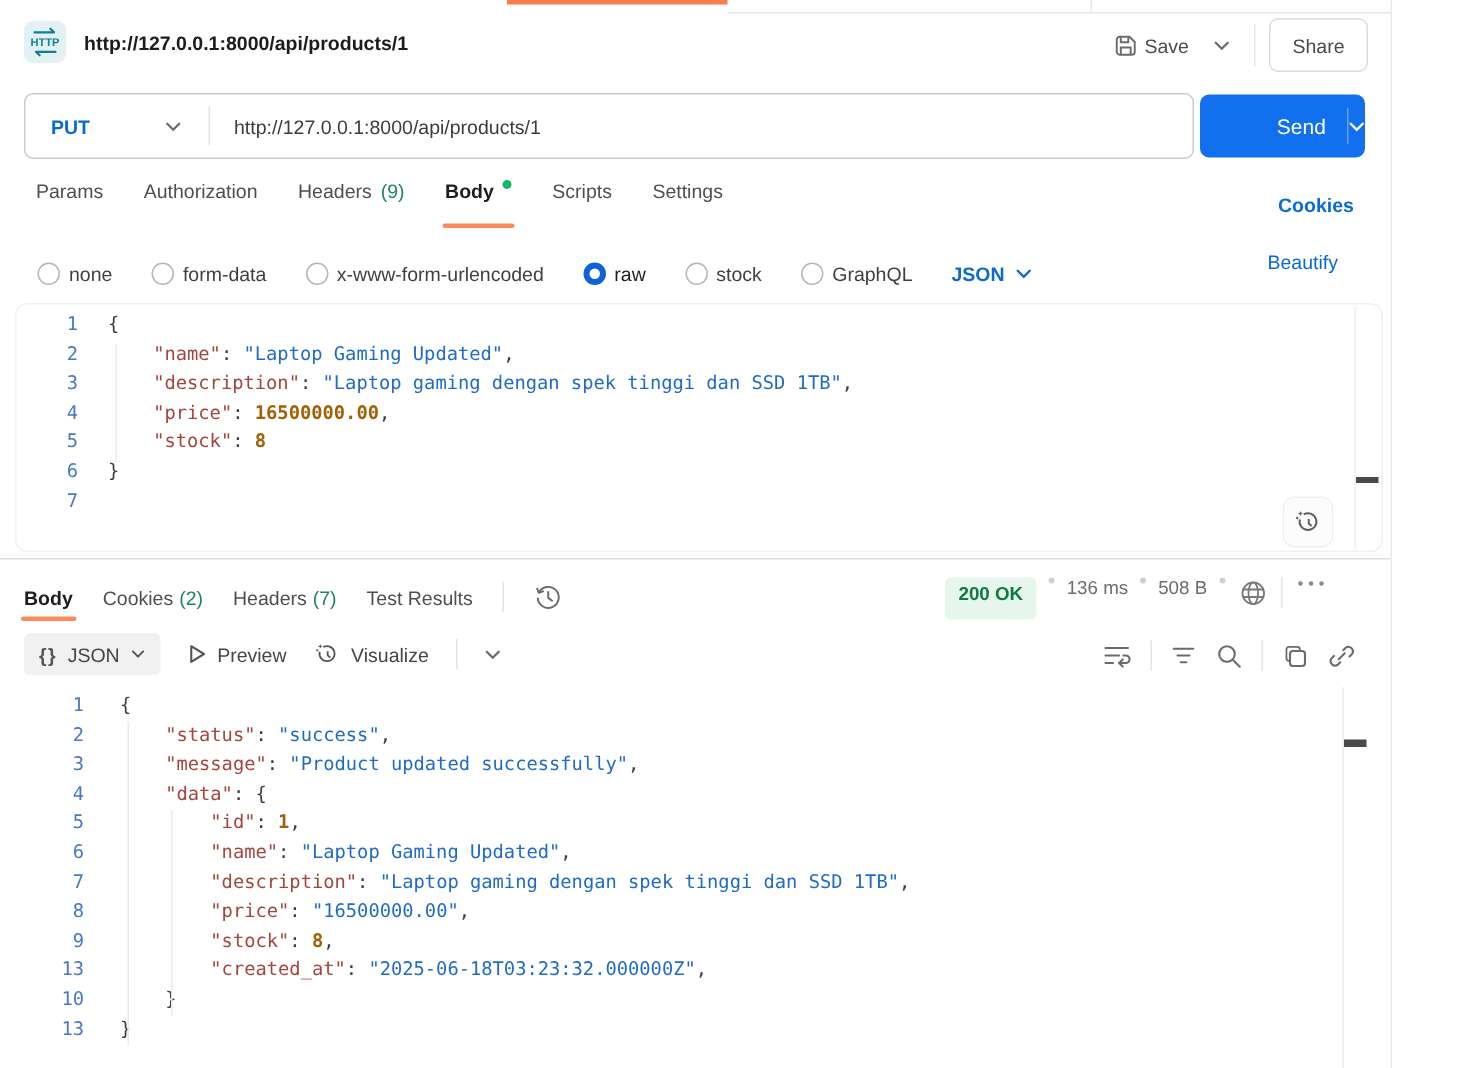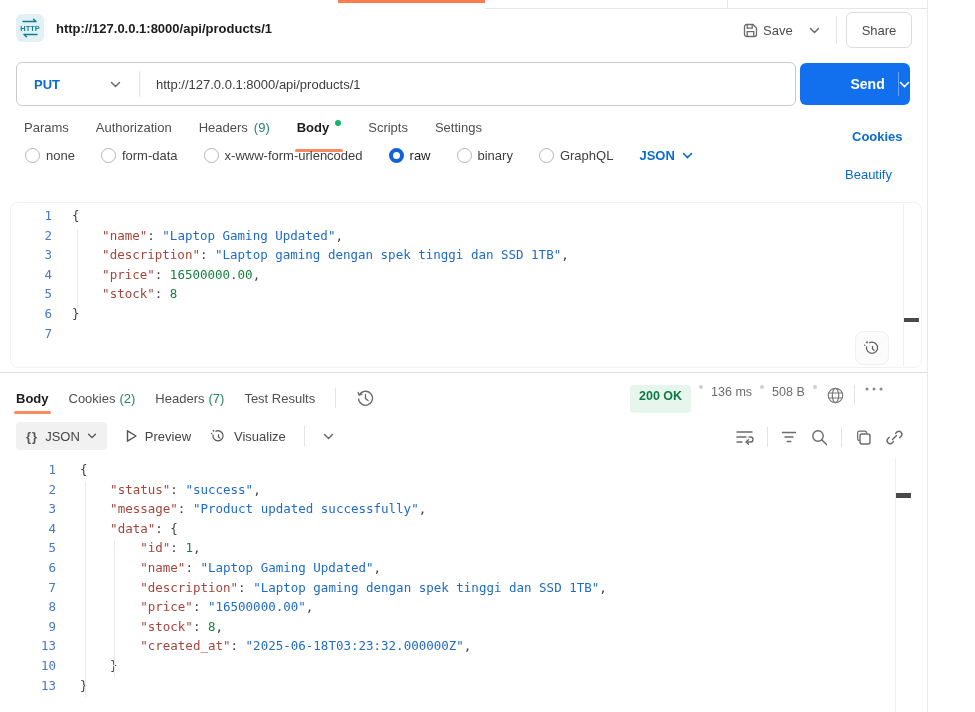--- a/index.html
+++ b/index.html
@@ -25,52 +25,52 @@
              font-size:13px;color:#494949;}
   
   .url-box{position:absolute;left:16px;top:62px;width:780px;height:44px;border:1px solid #c8cbcf;
            border-radius:6px;display:flex;align-items:center;box-sizing:border-box;background:#fff;}
   .method{padding-left:17px;width:62px;font-size:13px;font-weight:700;color:#0a6bce;}
   .method-chevron{margin-left:14px;}
   .url-div{width:1px;height:26px;background:#e3e3e3;margin:0 16px 0 18px;}
   .url-text{font-size:13px;color:#3c3c3c;}
   .send-btn{position:absolute;left:800px;top:63px;width:110px;height:42px;background:#1270ef;
             border-radius:6px;display:flex;align-items:stretch;color:#fff;}
-  .send-label{width:75px;display:flex;align-items:center;justify-content:center;font-size:14px;font-weight:700;margin-left:37px;}
+  .send-label{width:75px;display:flex;align-items:center;justify-content:center;font-size:14px;font-weight:400;margin-left:37px;}
   .send-div{width:1px;background:rgba(255,255,255,.35);margin:9px 0;}
   .send-chevron{flex:1;display:flex;align-items:center;justify-content:center;}
   
   .req-tabs{position:absolute;left:24px;top:120px;height:32px;display:flex;gap:27px;
             align-items:center;font-size:13px;color:#4f4f4f;}
   .req-tab{position:relative;height:32px;display:flex;align-items:flex-start;gap:6px;cursor:pointer;}
   .req-tab .count{color:#1d8860;}
   .req-tab.active{color:#1d1d1d;font-weight:700;}
   .tab-underline{position:absolute;left:-2px;bottom:0;width:calc(100% + 4px);height:3px;
                  background:#fb8a5f;border-radius:2px;}
   .green-dot{width:6px;height:6px;border-radius:50%;background:#12b76a;}
   .cookies-link{position:absolute;left:852px;top:129px;font-size:13px;font-weight:700;color:#0a6bce;}
   
-  .body-type-row{position:absolute;left:25px;top:148px;height:30px;display:flex;align-items:flex-start;
+  .body-type-row{position:absolute;left:25px;top:160px;height:30px;display:flex;align-items:flex-end;
                  gap:26px;font-size:13px;color:#3f3f3f;}
   .bt-option{display:flex;align-items:center;gap:6px;cursor:pointer;}
   .radio{width:15px;height:15px;border-radius:50%;border:1.5px solid #b6b6b6;box-sizing:border-box;background:#fff;}
   .radio.sel{border:4.5px solid #0f62d7;}
   .bt-option.sel-lbl{color:#1d1d1d;}
   .json-select{display:flex;align-items:center;gap:7px;color:#0a6bce;font-weight:700;cursor:pointer;}
   .beautify-link{position:absolute;left:845px;top:167px;font-size:13px;font-weight:400;color:#0a6bce;}
   
   .code-area{position:absolute;font-family:"DejaVu Sans Mono","Liberation Mono",monospace;font-size:12.5px;}
   .code-line{display:flex;height:19.6px;line-height:19.6px;}
   .ln{text-align:right;color:#4878c8;flex:none;}
   .req-code .ln{width:52px;margin-right:20px;}
   .res-code .ln{width:56px;margin-right:24px;}
   .code-text{white-space:pre;}
   .tok-k{color:#a5463c;}
   .tok-s{color:#1f6bc5;}
-  .tok-n{color:#15803d;}
+  .tok-n{color:#a16207;font-weight:bold;}
   .tok-p{color:#3d3d3d;}
   .tok-w{color:#3d3d3d;}
   .indent-guide{position:absolute;width:1px;background:#e9e9e9;}
   .req-editor-panel{position:absolute;left:10px;top:202px;width:912px;height:166px;
                     border:1px solid #f1f1f1;border-radius:8px;box-sizing:border-box;}
   .req-scroll-line{position:absolute;left:903px;top:204px;width:1px;height:162px;background:#efefef;}
   .req-scroll-dash{position:absolute;left:904px;top:318px;width:15px;height:4px;background:#4a4a4a;}
   .sparkle-btn{position:absolute;left:855px;top:331px;width:34px;height:34px;border-radius:8px;
                background:#fcfcfc;border:1px solid #f0f0f0;box-sizing:border-box;
                display:flex;align-items:center;justify-content:center;cursor:pointer;}
@@ -200,21 +200,21 @@
     <div class="bt-option">
       <span class="radio"></span>
       <span>x-www-form-urlencoded</span>
     </div>
     <div class="bt-option sel-lbl">
       <span class="radio sel"></span>
       <span>raw</span>
     </div>
     <div class="bt-option">
       <span class="radio"></span>
-      <span>binary</span>
+      <span>stock</span>
     </div>
     <div class="bt-option">
       <span class="radio"></span>
       <span>GraphQL</span>
     </div>
     <div class="json-select">
       <span>JSON</span>
       <svg width="11" height="7" viewBox="0 0 11 7" fill="none" stroke="#0a6bce" stroke-width="1.6" stroke-linecap="round">
           <path d="M1.5 1.5l4 4 4-4"></path>
         </svg>

